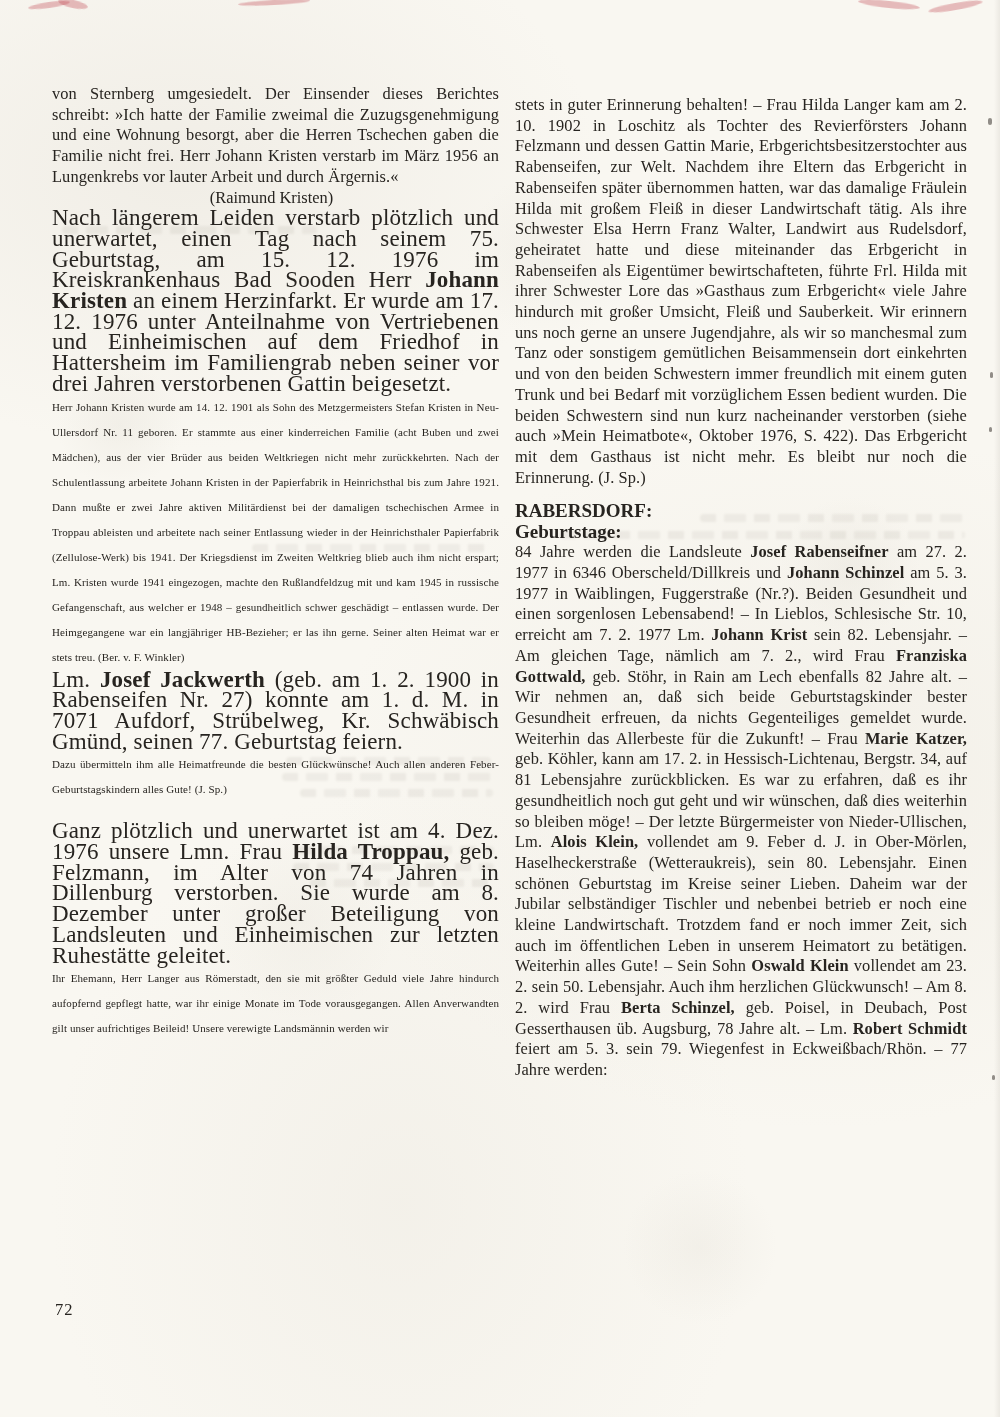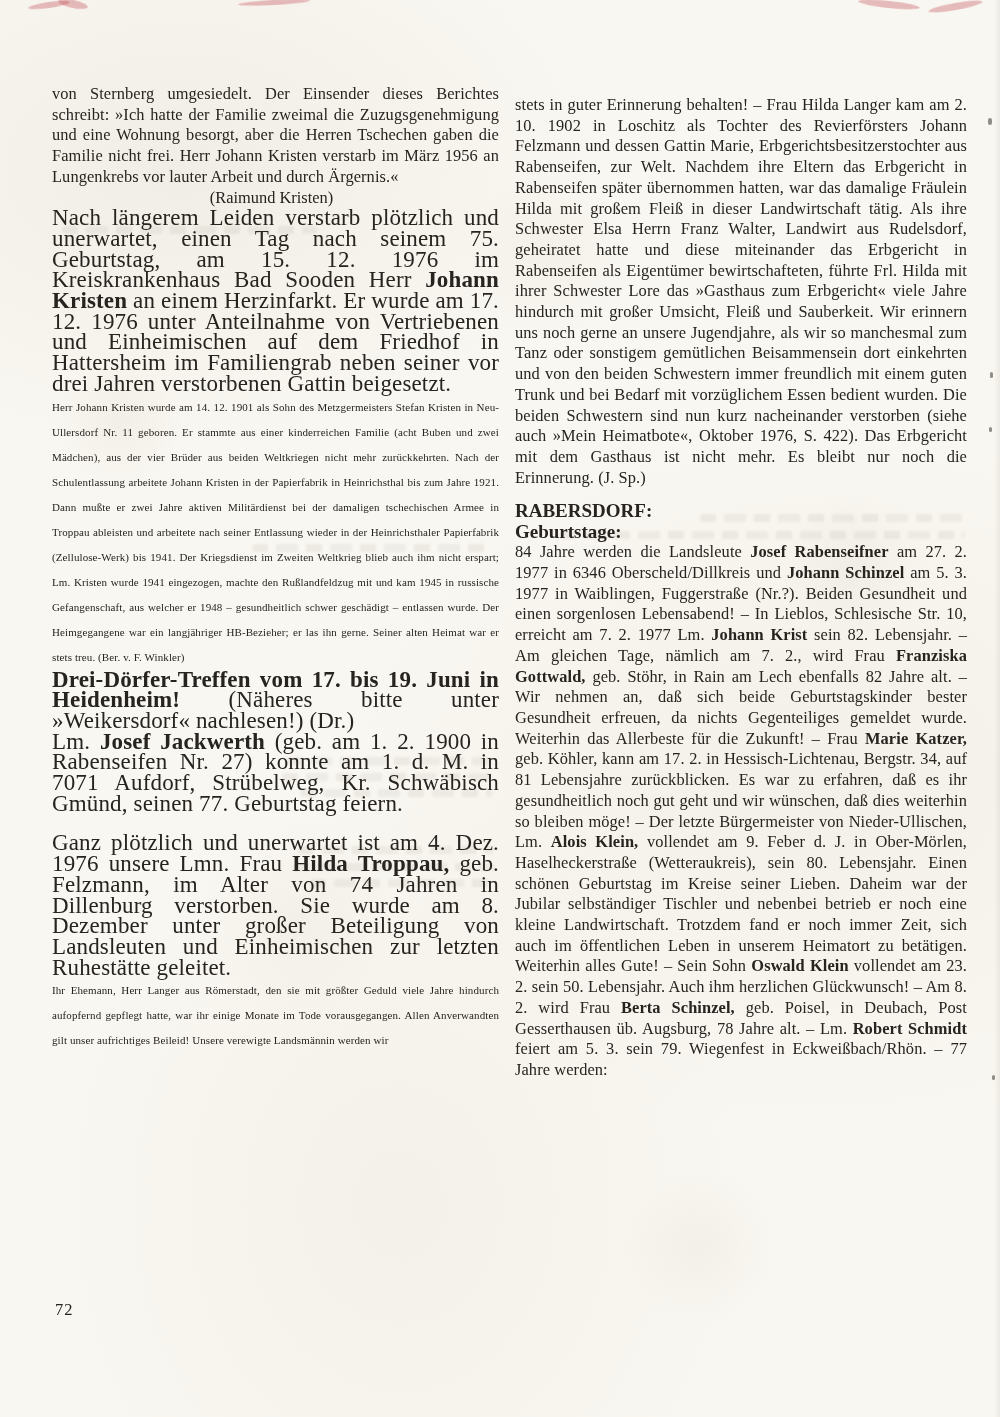--- a/index.html
+++ b/index.html
@@ -106,22 +106,22 @@
 <div class="speck" style="left:990px; top:372px; width:3px; height:6px;"></div>
 <div class="speck" style="left:989px; top:427px; width:3px; height:5px;"></div>
 <div class="speck" style="left:992px; top:1075px; width:3px; height:5px;"></div>
 <div class="right-edge-shade"></div>
 
 <div class="col col-left">
     <div class="blk md just"><span>von Sternberg umgesiedelt. Der Einsender dieses Berichtes schreibt: »Ich hatte der Familie zweimal die Zuzugsgenehmigung und eine Wohnung besorgt, aber die Herren Tschechen gaben die Familie nicht frei. Herr Johann Kristen verstarb im März 1956 an Lungenkrebs vor lauter Arbeit und durch Ärgernis.«</span></div>
     <div class="blk credit"><span>(Raimund Kristen)</span></div>
     <div class="blk lg just"><span>Nach längerem Leiden verstarb plötzlich und unerwartet, einen Tag nach seinem 75. Geburtstag, am 15. 12. 1976 im Kreiskrankenhaus Bad Sooden Herr </span><b>Johann Kristen</b><span> an einem Herzinfarkt. Er wurde am 17. 12. 1976 unter Anteilnahme von Vertriebenen und Einheimischen auf dem Friedhof in Hattersheim im Familiengrab neben seiner vor drei Jahren verstorbenen Gattin beigesetzt.</span></div>
     <div class="blk sm just"><span>Herr Johann Kristen wurde am 14. 12. 1901 als Sohn des Metzgermeisters Stefan Kristen in Neu-Ullersdorf Nr. 11 geboren. Er stammte aus einer kinderreichen Familie (acht Buben und zwei Mädchen), aus der vier Brüder aus beiden Weltkriegen nicht mehr zurückkehrten. Nach der Schulentlassung arbeitete Johann Kristen in der Papierfabrik in Heinrichsthal bis zum Jahre 1921. Dann mußte er zwei Jahre aktiven Militärdienst bei der damaligen tschechischen Armee in Troppau ableisten und arbeitete nach seiner Entlassung wieder in der Heinrichsthaler Papierfabrik (Zellulose-Werk) bis 1941. Der Kriegsdienst im Zweiten Weltkrieg blieb auch ihm nicht erspart; Lm. Kristen wurde 1941 eingezogen, machte den Rußlandfeldzug mit und kam 1945 in russische Gefangenschaft, aus welcher er 1948 – gesundheitlich schwer geschädigt – entlassen wurde. Der Heimgegangene war ein langjähriger HB-Bezieher; er las ihn gerne. Seiner alten Heimat war er stets treu. (Ber. v. F. Winkler)</span></div>
-    <div class="blk lg just"><b>Drei-Dörfer-Treffen vom 17. bis 19. Juni in Heidenheim!</b><span> (Näheres bitte unter »Weikersdorf« nachlesen!) (Dr.)</span></div>
     <div class="blk lg just"><span>Lm. </span><b>Josef Jackwerth</b><span> (geb. am 1. 2. 1900 in Rabenseifen Nr. 27) konnte am 1. d. M. in 7071 Aufdorf, Strübelweg, Kr. Schwäbisch Gmünd, seinen 77. Geburtstag feiern.</span></div>
+    <div class="blk sm just"><span>Dazu übermitteln ihm alle Heimatfreunde die besten Glückwünsche! Auch allen anderen Feber-Geburtstagskindern alles Gute! (J. Sp.)</span></div>
     <div class="blk lg just mt19"><span>Ganz plötzlich und unerwartet ist am 4. Dez. 1976 unsere Lmn. Frau </span><b>Hilda Troppau,</b><span> geb. Felzmann, im Alter von 74 Jahren in Dillenburg verstorben. Sie wurde am 8. Dezember unter großer Beteiligung von Landsleuten und Einheimischen zur letzten Ruhestätte geleitet.</span></div>
     <div class="blk sm just"><span>Ihr Ehemann, Herr Langer aus Römerstadt, den sie mit größter Geduld viele Jahre hindurch aufopfernd gepflegt hatte, war ihr einige Monate im Tode vorausgegangen. Allen Anverwandten gilt unser aufrichtiges Beileid! Unsere verewigte Landsmännin werden wir</span></div>
   </div>
 
 <div class="col col-right">
     <div class="blk md just"><span>stets in guter Erinnerung behalten! – Frau Hilda Langer kam am 2. 10. 1902 in Loschitz als Tochter des Revierförsters Johann Felzmann und dessen Gattin Marie, Erbgerichtsbesitzerstochter aus Rabenseifen, zur Welt. Nachdem ihre Eltern das Erbgericht in Rabenseifen später übernommen hatten, war das damalige Fräulein Hilda mit großem Fleiß in dieser Landwirtschaft tätig. Als ihre Schwester Elsa Herrn Franz Walter, Landwirt aus Rudelsdorf, geheiratet hatte und diese miteinander das Erbgericht in Rabenseifen als Eigentümer bewirtschafteten, führte Frl. Hilda mit ihrer Schwester Lore das »Gasthaus zum Erbgericht« viele Jahre hindurch mit großer Umsicht, Fleiß und Sauberkeit. Wir erinnern uns noch gerne an unsere Jugendjahre, als wir so manchesmal zum Tanz oder sonstigem gemütlichen Beisammensein dort einkehrten und von den beiden Schwestern immer freundlich mit einem guten Trunk und bei Bedarf mit vorzüglichem Essen bedient wurden. Die beiden Schwestern sind nun kurz nacheinander verstorben (siehe auch »Mein Heimatbote«, Oktober 1976, S. 422). Das Erbgericht mit dem Gasthaus ist nicht mehr. Es bleibt nur noch die Erinnerung. (J. Sp.)</span></div>
     <div class="blk head mt12"><b>RABERSDORF:</b></div>
     <div class="blk head"><b>Geburtstage:</b></div>
     <div class="blk md just"><span>84 Jahre werden die Landsleute </span><b>Josef Rabenseifner</b><span> am 27. 2. 1977 in 6346 Oberscheld/Dillkreis und </span><b>Johann Schinzel</b><span> am 5. 3. 1977 in Waiblingen, Fuggerstraße (Nr.?). Beiden Gesundheit und einen sorgenlosen Lebensabend! – In Lieblos, Schlesische Str. 10, erreicht am 7. 2. 1977 Lm. </span><b>Johann Krist</b><span> sein 82. Lebensjahr. – Am gleichen Tage, nämlich am 7. 2., wird Frau </span><b>Franziska Gottwald,</b><span> geb. Stöhr, in Rain am Lech ebenfalls 82 Jahre alt. – Wir nehmen an, daß sich beide Geburtstagskinder bester Gesundheit erfreuen, da nichts Gegenteiliges gemeldet wurde. Weiterhin das Allerbeste für die Zukunft! – Frau </span><b>Marie Katzer,</b><span> geb. Köhler, kann am 17. 2. in Hessisch-Lichtenau, Bergstr. 34, auf 81 Lebensjahre zurückblicken. Es war zu erfahren, daß es ihr gesundheitlich noch gut geht und wir wünschen, daß dies weiterhin so bleiben möge! – Der letzte Bürgermeister von Nieder-Ullischen, Lm. </span><b>Alois Klein,</b><span> vollendet am 9. Feber d. J. in Ober-Mörlen, Haselheckerstraße (Wetteraukreis), sein 80. Lebensjahr. Einen schönen Geburtstag im Kreise seiner Lieben. Daheim war der Jubilar selbständiger Tischler und nebenbei betrieb er noch eine kleine Landwirtschaft. Trotzdem fand er noch immer Zeit, sich auch im öffentlichen Leben in unserem Heimatort zu betätigen. Weiterhin alles Gute! – Sein Sohn </span><b>Oswald Klein</b><span> vollendet am 23. 2. sein 50. Lebensjahr. Auch ihm herzlichen Glückwunsch! – Am 8. 2. wird Frau </span><b>Berta Schinzel,</b><span> geb. Poisel, in Deubach, Post Gesserthausen üb. Augsburg, 78 Jahre alt. – Lm. </span><b>Robert Schmidt</b><span> feiert am 5. 3. sein 79. Wiegenfest in Eckweißbach/Rhön. – 77 Jahre werden:</span></div>
   </div>

